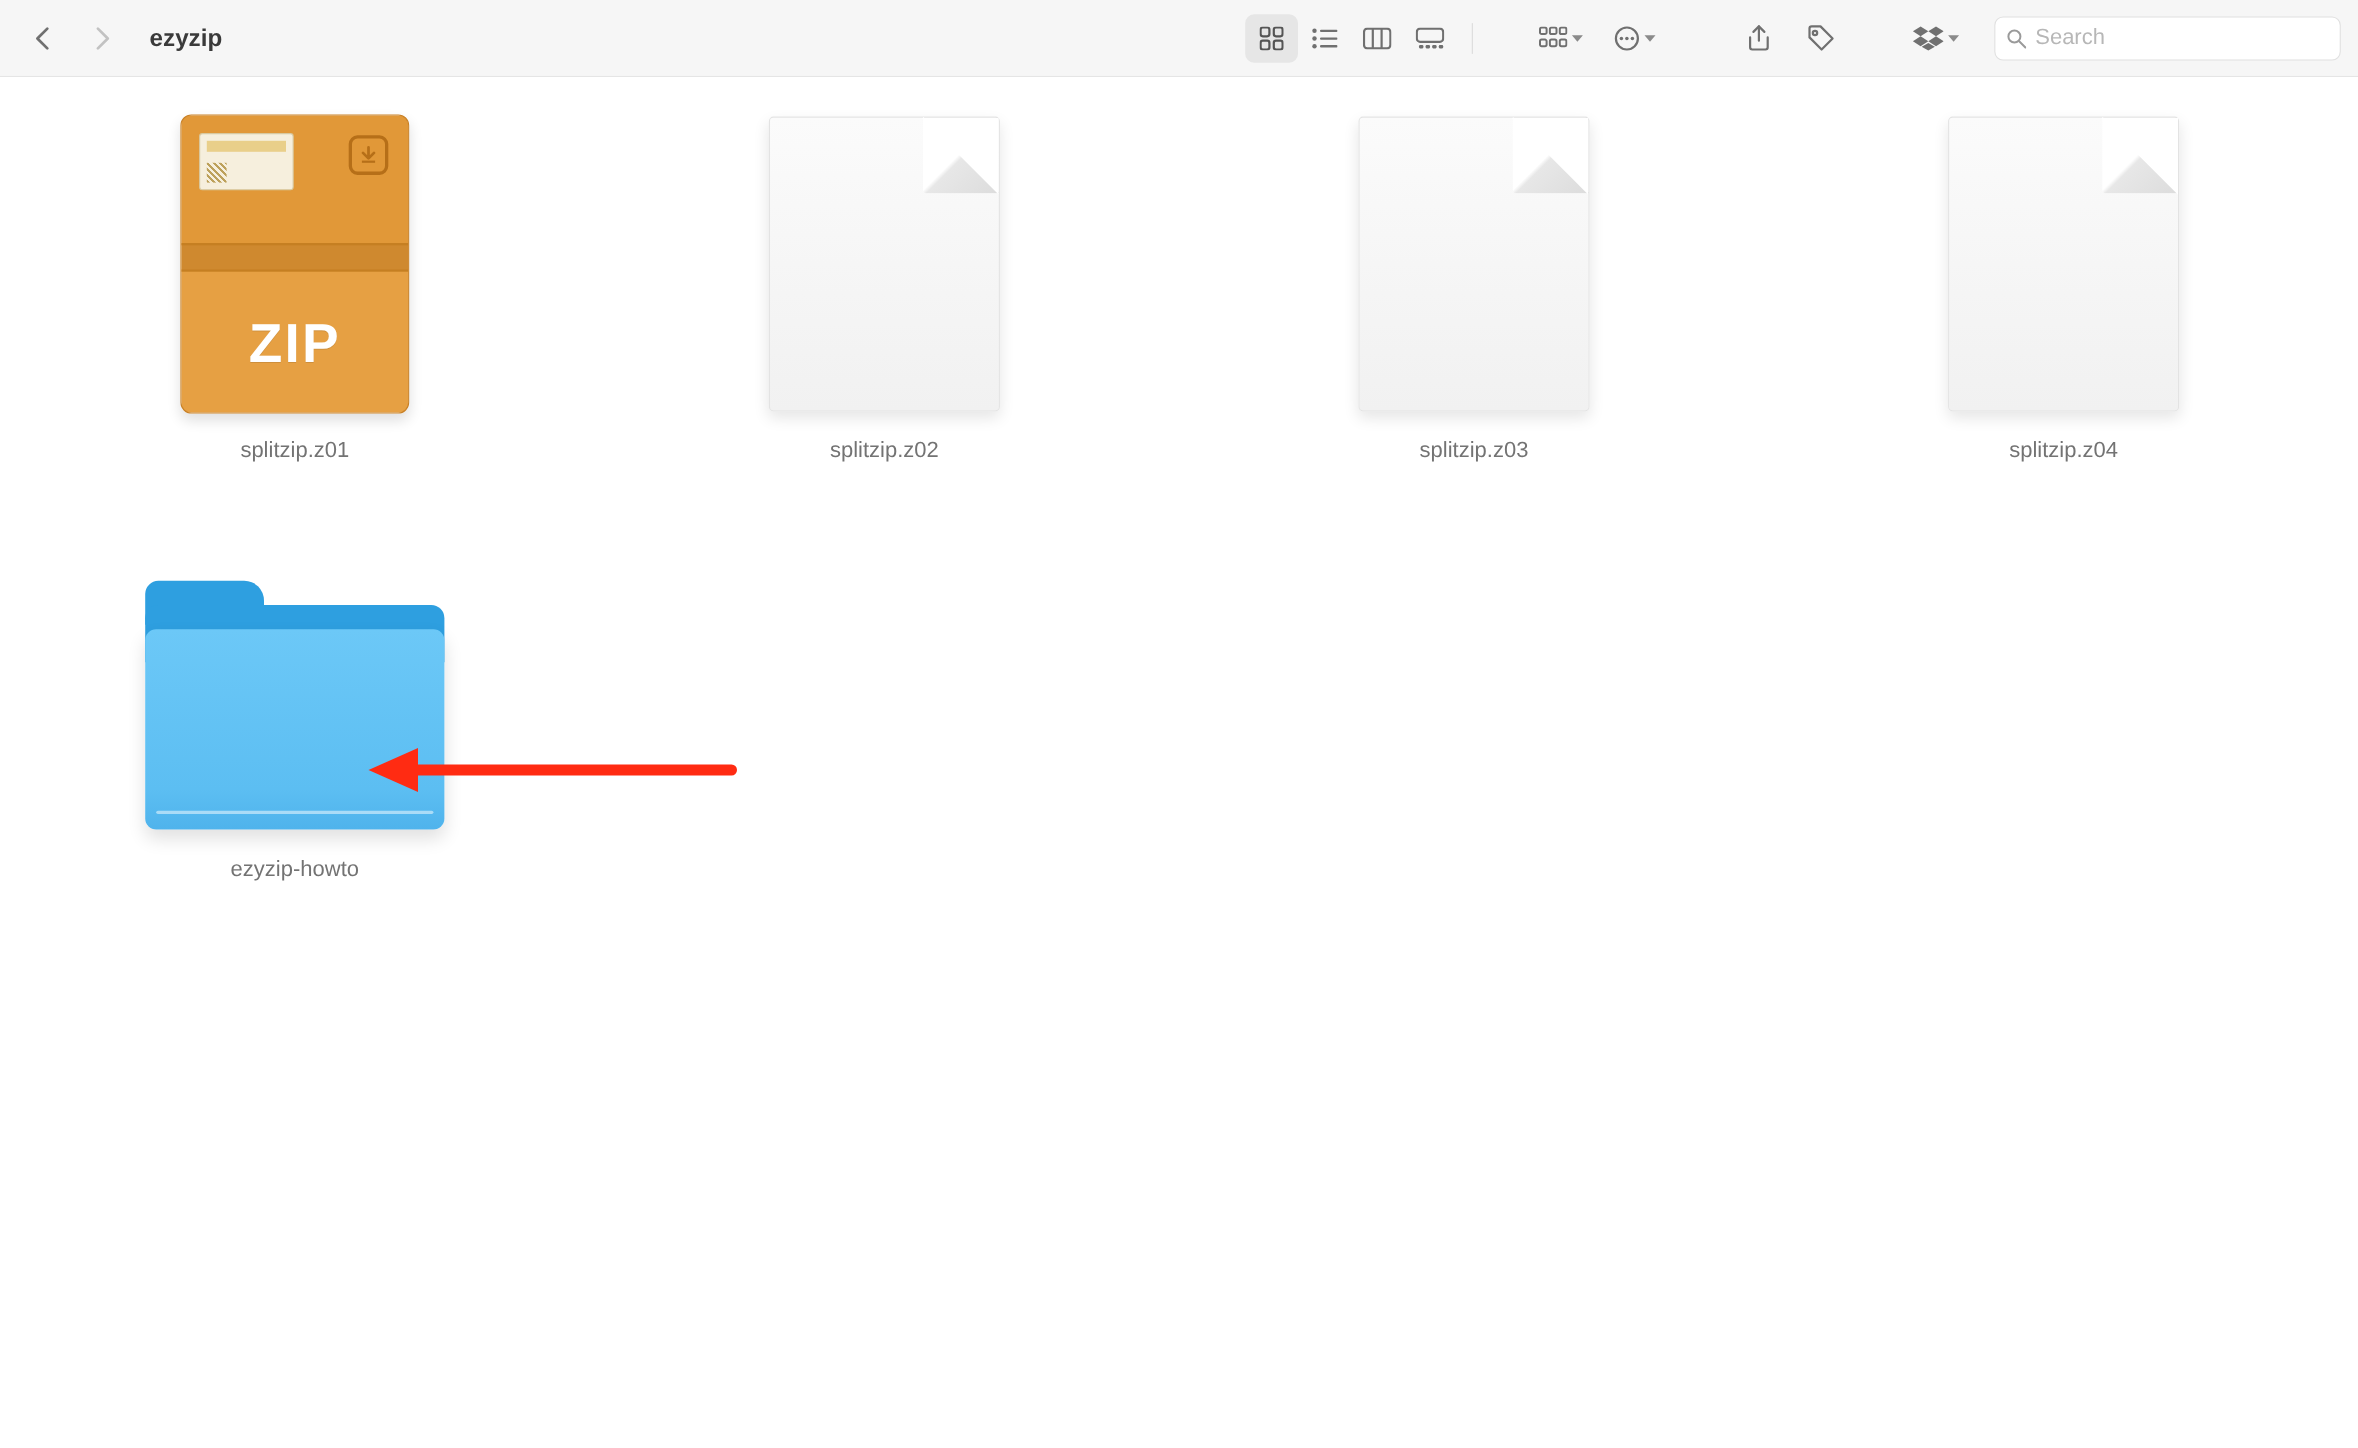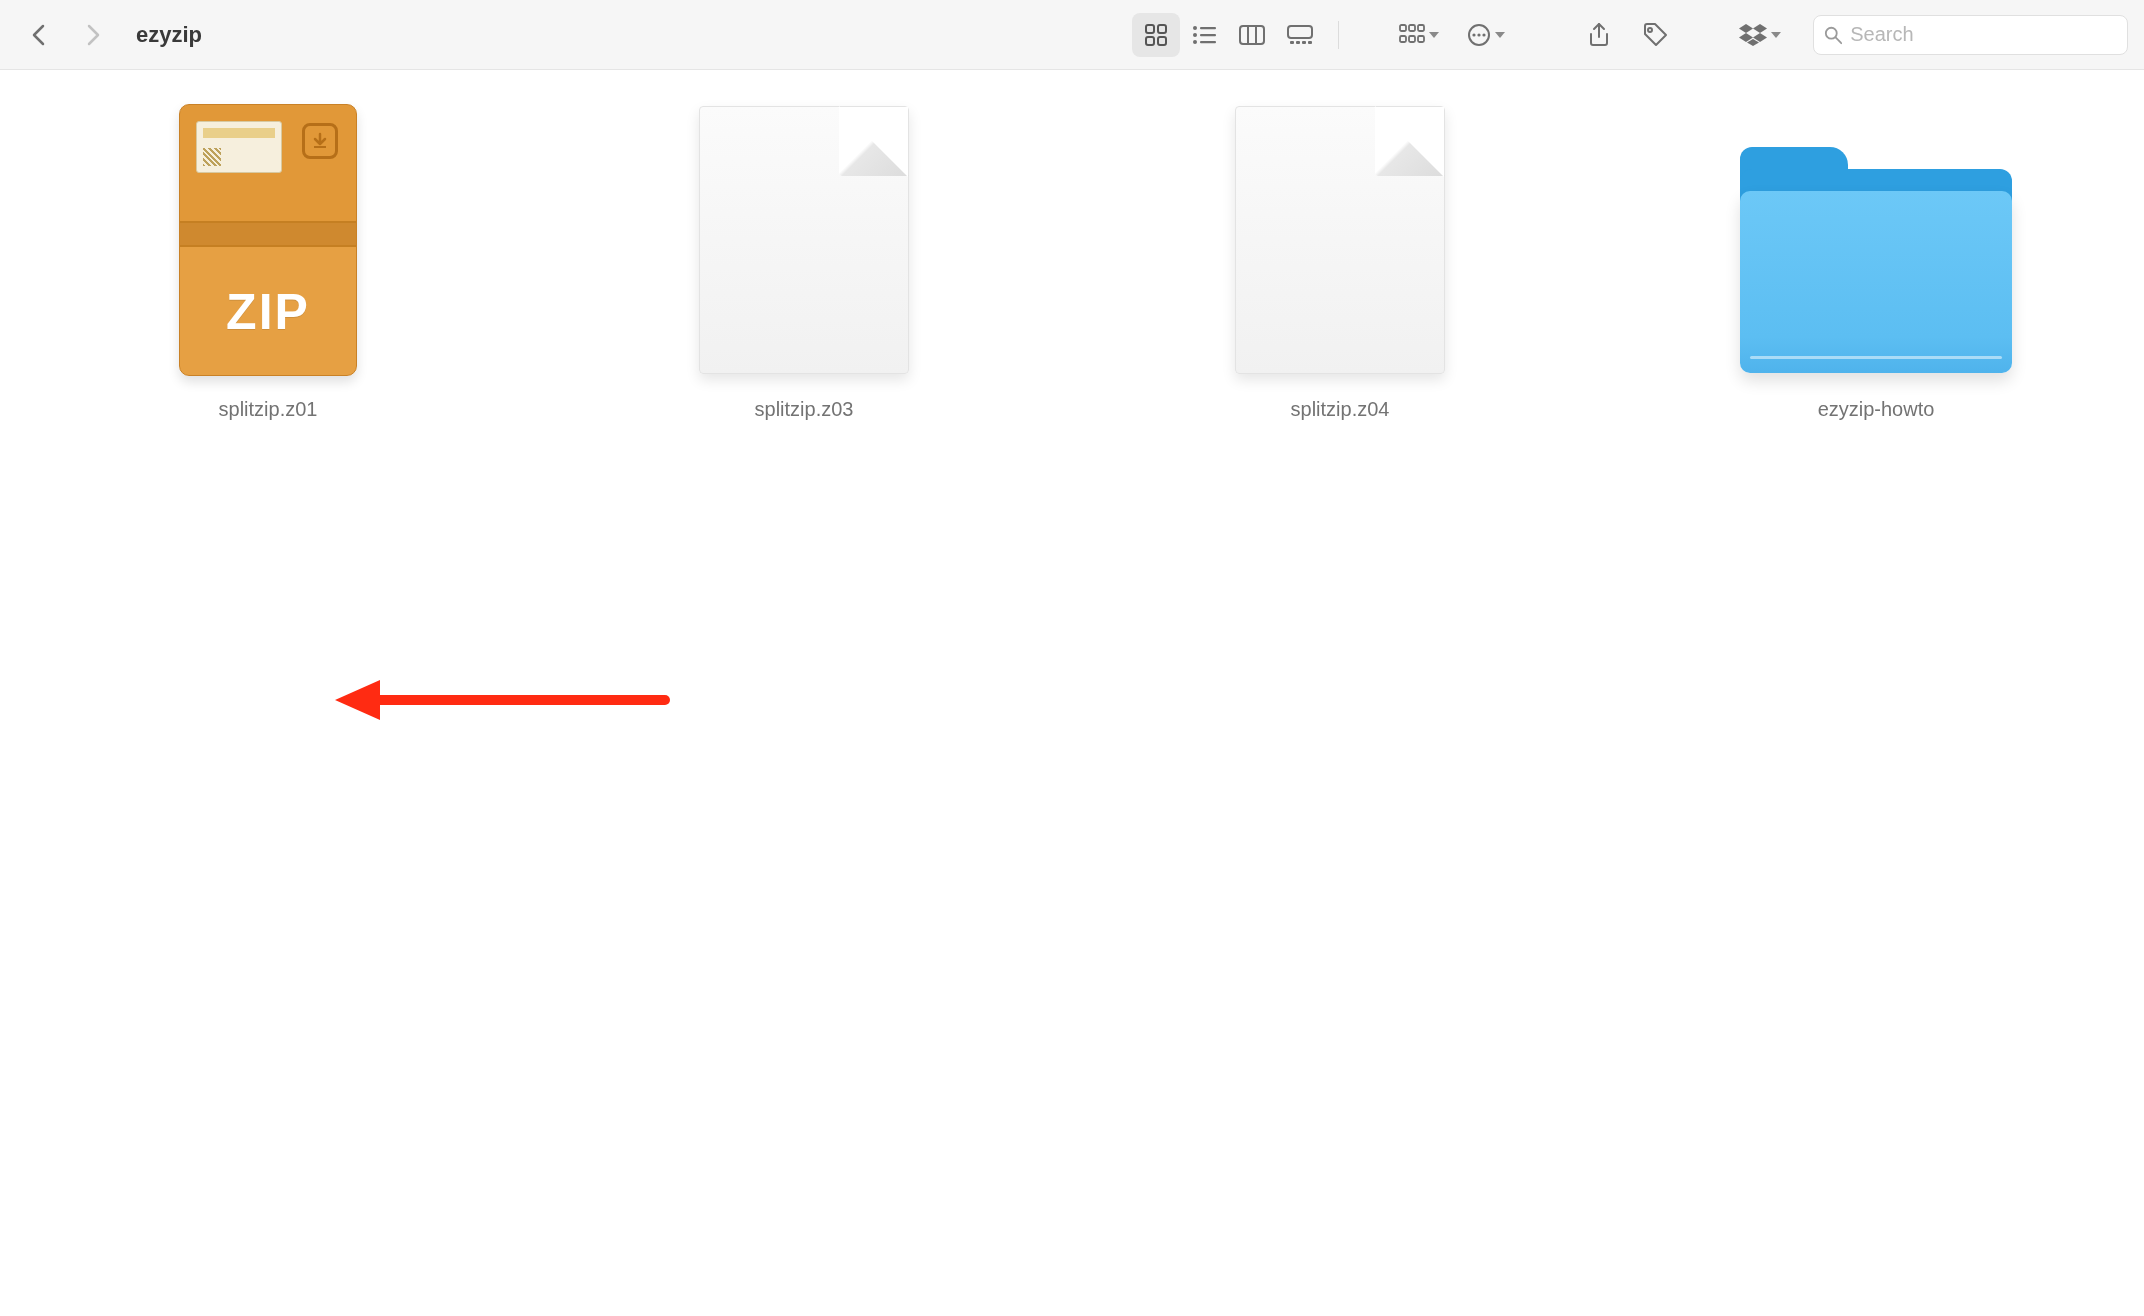--- a/index.html
+++ b/index.html
@@ -115,21 +115,21 @@
   }
   .item-label {
     margin-top: 18px;
     font-size: 20px;
     color: #737373;
     text-align: center;
   }
 
   
   .zip-icon {
-    width: 178px;
+    width: 208px;
     height: 272px;
     border-radius: 10px;
     background: linear-gradient(to bottom,
       #e19838 0%, #e19838 43%,
       #cf892f 43%, #cf892f 52%,
       #e6a043 52%, #e6a043 100%);
     border: 1px solid #c98126;
     position: relative;
     box-shadow: 0 6px 12px rgba(0,0,0,0.12);
   }
@@ -389,20 +389,28 @@
             </svg>
           </div>
         <div class="band-line" style="top:43%"></div>
         <div class="band-line" style="top:52%"></div>
         <div class="zip-text">ZIP</div>
       </div>
     </div>
     <div class="item-label">splitzip.z01</div>
   </div>
 
+  <div class="item">
+    <div class="icon-box">
+      <div class="doc-icon">
+          <div class="fold"></div>
+        </div>
+    </div>
+    <div class="item-label">splitzip.z02</div>
+  </div>
 
   <div class="item">
     <div class="icon-box">
       <div class="doc-icon">
           <div class="fold"></div>
         </div>
     </div>
     <div class="item-label">splitzip.z03</div>
   </div>
 

